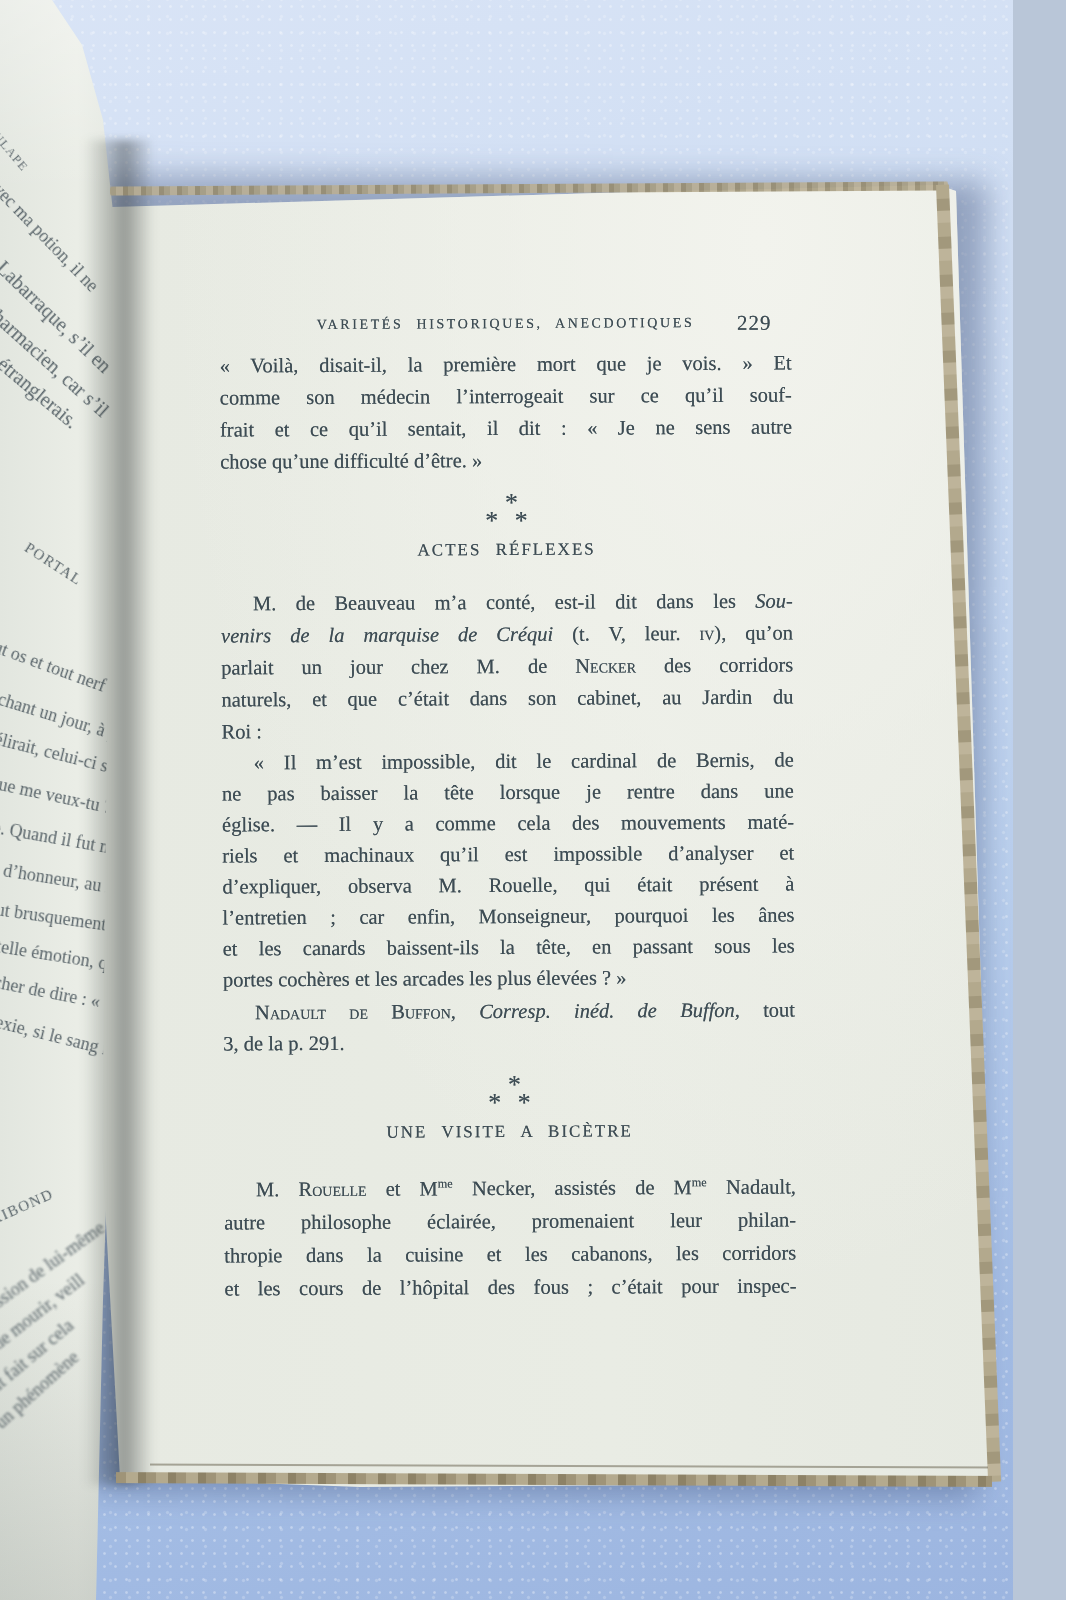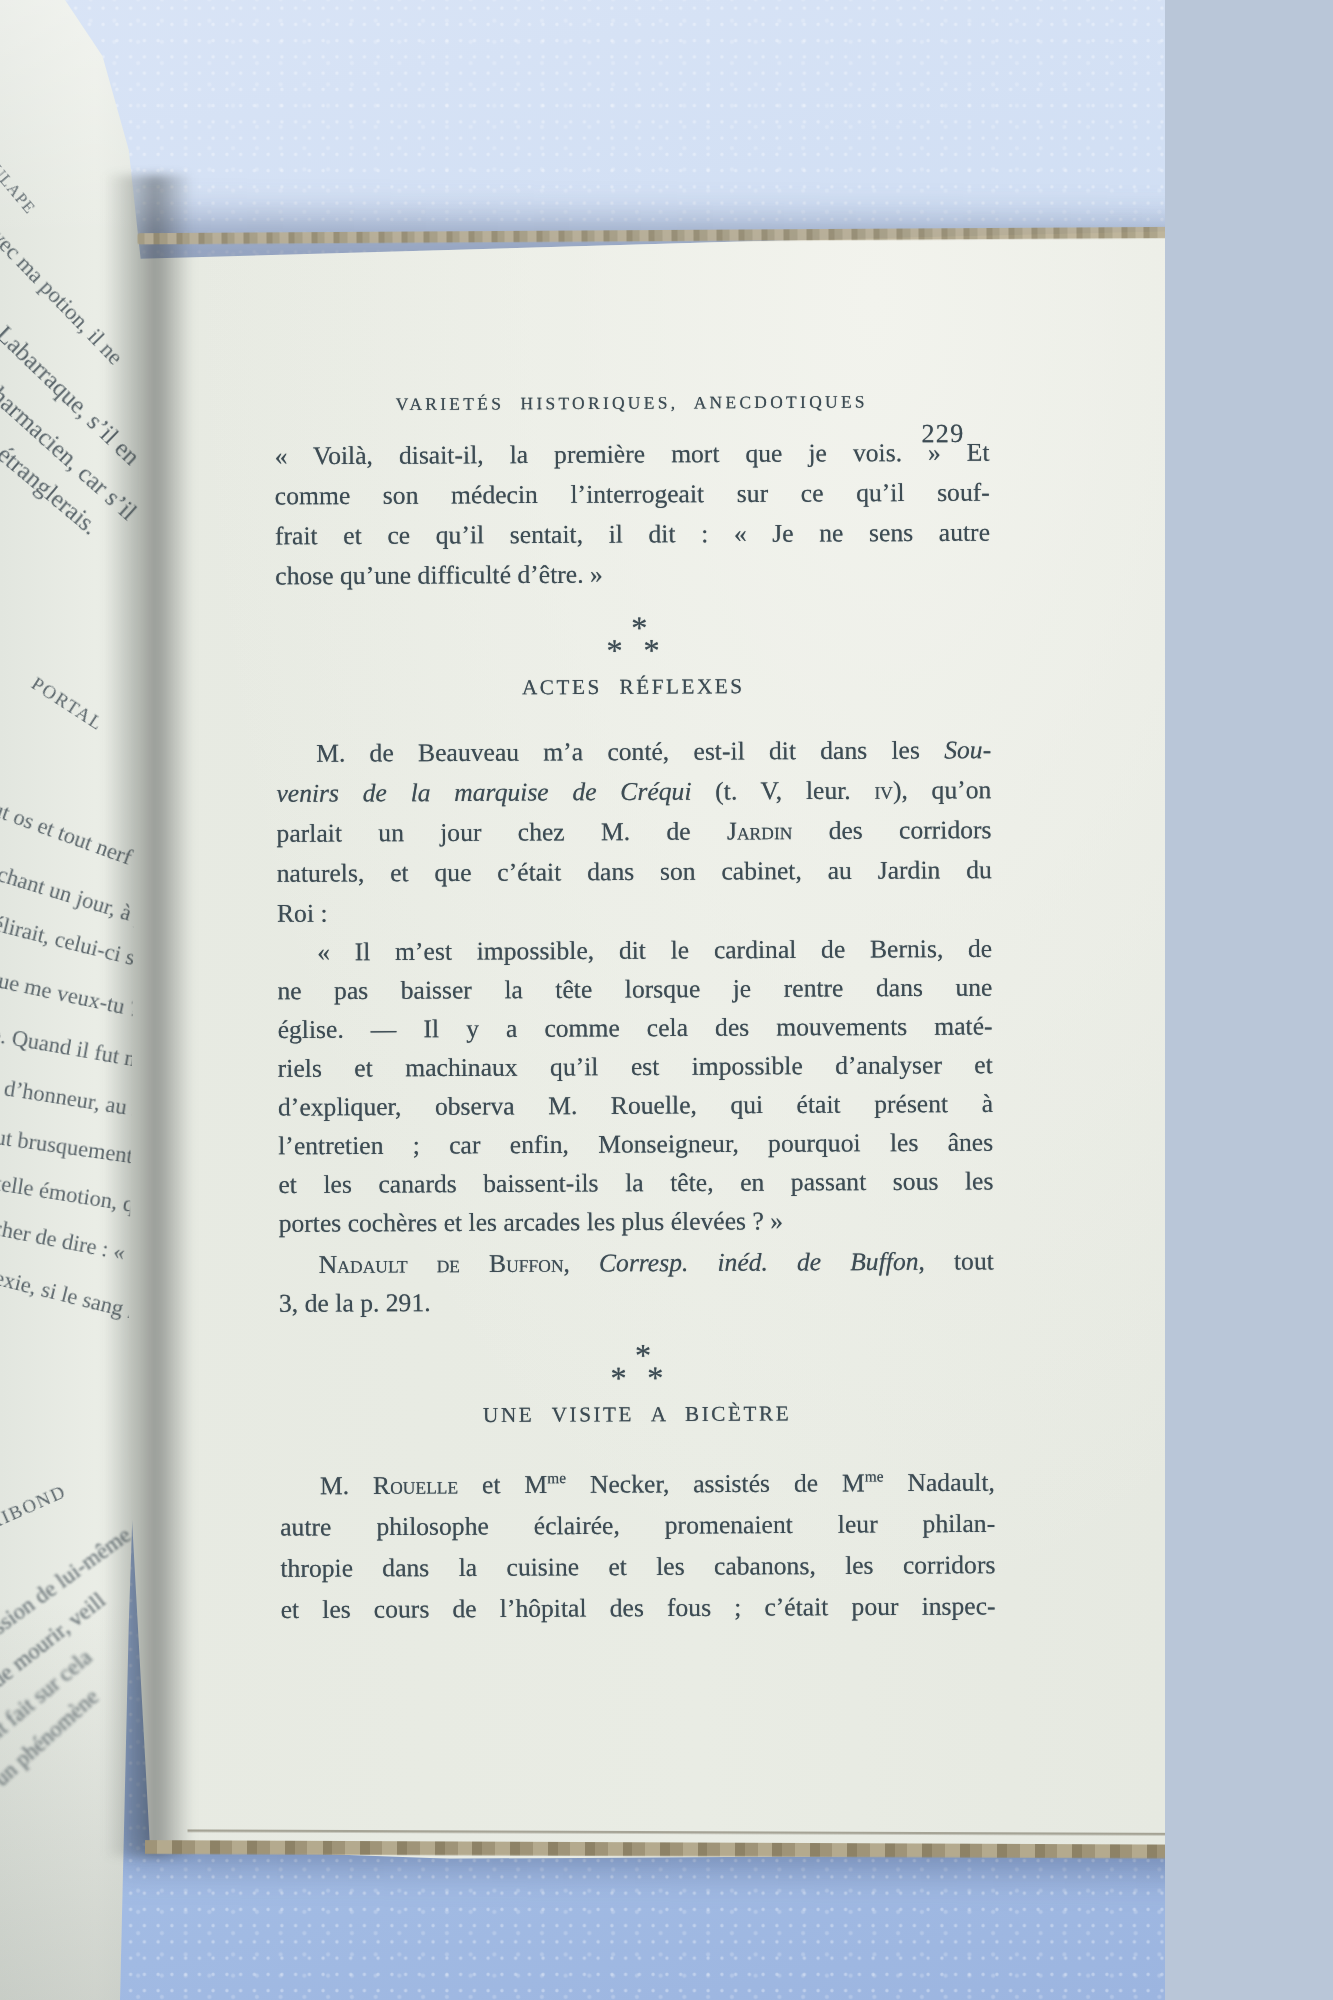--- a/index.html
+++ b/index.html
@@ -1,16 +1,16 @@
 <!DOCTYPE html>
 <html><head>
 <meta charset="utf-8">
 <style>
   html,body{margin:0;padding:0;background:#b9c6d8;}
-  .scene{position:relative;width:932px;height:1600px;overflow:hidden;
+  .scene{position:relative;width:1013px;height:1600px;overflow:hidden;
          font-family:"Liberation Serif","DejaVu Serif",serif;}
 
   
   .backdrop{position:absolute;inset:0;
     background-image:
       radial-gradient(circle, rgba(255,255,255,0.35) 0.8px, rgba(255,255,255,0) 1.8px),
       radial-gradient(circle, rgba(255,255,255,0.22) 1px, rgba(255,255,255,0) 2.2px),
       linear-gradient(168deg,#d9e4f6 0%,#cbdbf2 34%,#b7cdec 62%,#a3bce4 84%,#9cb5e0 100%);
     background-size:11px 13px,19px 17px,100% 100%;
     background-position:0 0,6px 8px,0 0;}
@@ -81,21 +81,21 @@
   .hairline{position:absolute;left:150px;top:1465px;width:838px;height:2px;
     background:rgba(110,104,86,0.55);transform:rotate(0.2deg);filter:blur(0.3px);}
 
   
   .text-block{position:absolute;left:222px;top:316px;width:572px;color:#3d4c54;
     transform:rotate(-0.3deg);text-shadow:0 0 0.6px rgba(61,76,84,0.75);}
 
   .running-head{position:relative;text-align:center;font-size:14px;
     letter-spacing:2.6px;word-spacing:7px;margin-bottom:16px;}
   .running-head .page-num{position:absolute;right:20px;top:-4px;font-size:21px;
-    letter-spacing:1px;word-spacing:0;margin-top:24px;}
+    letter-spacing:1px;word-spacing:0;}
 
   .para{font-size:20.5px;line-height:32px;}
   .para .line{text-align:justify;text-align-last:justify;}
   .para .line:last-child{text-align-last:left;}
   .para.cont .line:last-child{text-align-last:justify;}
   .para.indent .line:first-child{text-indent:32px;}
   .lower{line-height:31px;}
   .para-necker{line-height:33px;margin-top:8px;}
   .para-beauveau{margin-top:8px;}
   .para-citation{margin-top:2px;}
@@ -170,21 +170,21 @@
     <div class="asterism">
       <div class="ast-top">*</div>
       <div class="ast-bottom">* *</div>
     </div>
 
     <h2 class="section-heading">ACTES RÉFLEXES</h2>
 
     <div class="para indent para-beauveau">
         <div class="line"><span>M. de Beauveau m’a conté, est-il dit dans les </span><span class="seg-i">Sou-</span></div>
         <div class="line"><span class="seg-i">venirs de la marquise de Créqui</span><span> (t. V, leur. </span><span class="seg-sc">iv</span><span>), qu’on</span></div>
-        <div class="line"><span>parlait un jour chez M. de </span><span class="seg-sc">Jardin</span><span> des corridors</span></div>
+        <div class="line"><span>parlait un jour chez M. de </span><span class="seg-sc">Necker</span><span> des corridors</span></div>
         <div class="line"><span>naturels, et que c’était dans son cabinet, au Jardin du</span></div>
         <div class="line"><span>Roi :</span></div>
       </div>
 
     <div class="para indent lower">
         <div class="line"><span>« Il m’est impossible, dit le cardinal de Bernis, de</span></div>
         <div class="line"><span>ne pas baisser la tête lorsque je rentre dans une</span></div>
         <div class="line"><span>église. — Il y a comme cela des mouvements maté-</span></div>
         <div class="line"><span>riels et machinaux qu’il est impossible d’analyser et</span></div>
         <div class="line"><span>d’expliquer, observa M. Rouelle, qui était présent à</span></div>

